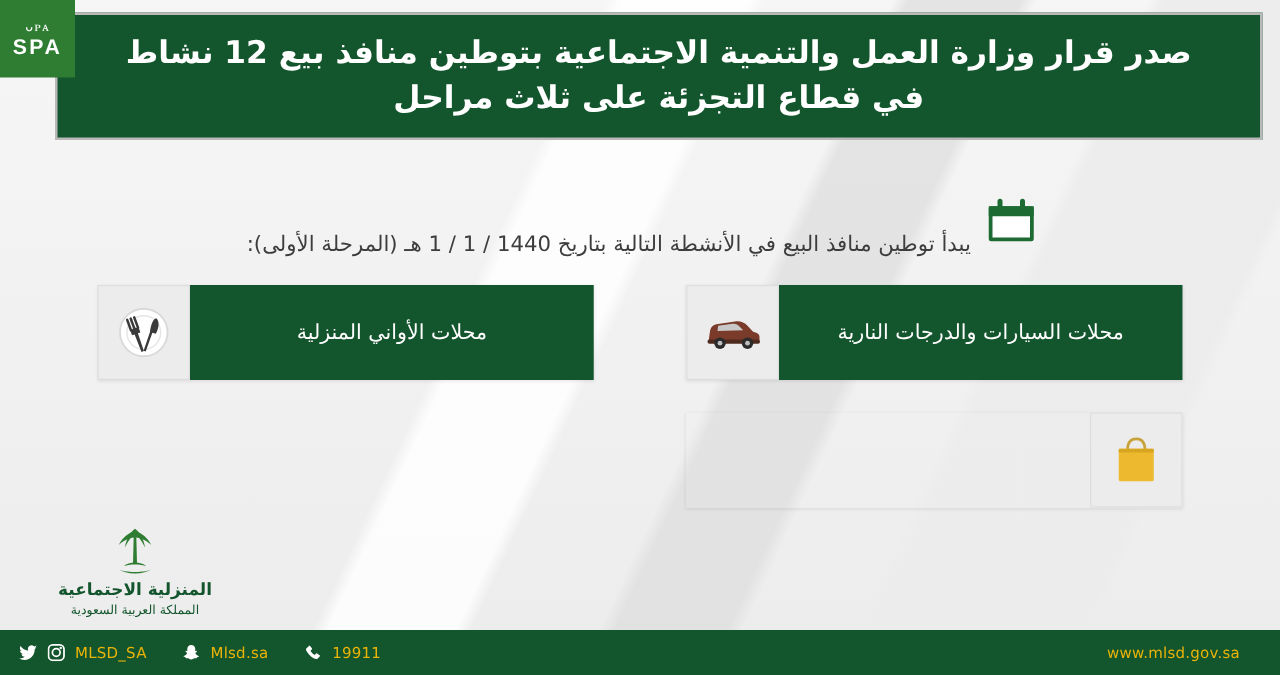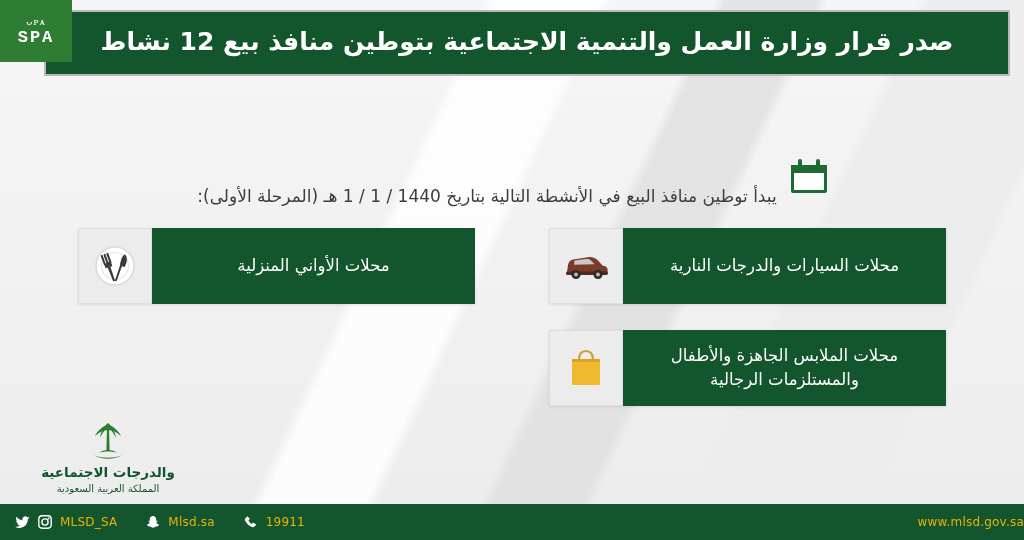--- a/index.html
+++ b/index.html
@@ -19,34 +19,34 @@
       linear-gradient(115deg, rgba(255,255,255,0) 38%, rgba(255,255,255,0.85) 39%, rgba(255,255,255,0.85) 47%, rgba(255,255,255,0) 48%),
       linear-gradient(115deg, rgba(0,0,0,0) 56%, rgba(222,222,222,0.75) 57%, rgba(222,222,222,0.75) 64%, rgba(0,0,0,0) 65%),
       linear-gradient(115deg, rgba(0,0,0,0) 72%, rgba(236,236,236,0.9) 73%, rgba(236,236,236,0.9) 86%, rgba(0,0,0,0) 87%),
       linear-gradient(180deg, #f6f6f6 0%, #ececec 100%);
     pointer-events: none;
   }
 
   
   .spa-logo {
     position: absolute; top: 0; left: 0;
-    width: 72px; height: 62px;
+    width: 60px; height: 62px;
     background: #2f7d32;
     display: flex; flex-direction: column;
     align-items: center; justify-content: center;
     color: #ffffff;
     z-index: 5;
   }
   .spa-logo .spa-mark {
     font-size: 11px; letter-spacing: 1px; line-height: 13px;
     font-family: "DejaVu Sans Mono", monospace;
   }
   .spa-logo .spa-word {
     font-size: 17px; font-weight: bold; letter-spacing: 2px; line-height: 19px;
-    font-family: Liberation Mono, monospace;
+    font-family: Liberation Sans, sans-serif;
   }
 
   
   .headline {
     position: absolute;
     top: 10px; right: 14px; left: 44px;
     background: #13552c;
     border: 2px solid #b9b9b9;
     padding: 12px 26px 14px 26px;
     color: #ffffff;
@@ -171,35 +171,36 @@
     font-size: 12px;
   }
   .footer .sep { width: 14px; }
   .footer .soc {
     display: inline-flex; align-items: center; justify-content: center;
     width: 16px; height: 16px;
   }
   .footer .handle { font-size: 12px; letter-spacing: .2px; }
   .footer .spacer { flex: 1 1 auto; }
   .footer .website {
-    padding-right: 0; font-size: 12px; letter-spacing: .2px; text-align: center;
+    padding-right: 32px; font-size: 12px; letter-spacing: .2px; text-align: center;
   }
 </style>
 </head>
 <body>
 
 <div class="bg-streaks"></div>
 
 <div class="spa-logo">
   <div class="spa-mark">ᴗᴘᴀ</div>
   <div class="spa-word">SPA</div>
 </div>
 
 <div class="headline">
   <div class="line">صدر قرار  وزارة العمل والتنمية الاجتماعية بتوطين منافذ بيع 12 نشاط</div>
+  <div class="line">في قطاع التجزئة على ثلاث مراحل</div>
 </div>
 
 <div class="subtitle-row">
   <div class="cal-icon">
     <div class="cal-body"></div>
     <div class="cal-top"></div>
     <div class="cal-ring r1"></div>
     <div class="cal-ring r2"></div>
   </div>
   <div class="subtitle-text">يبدأ توطين منافذ البيع في الأنشطة التالية بتاريخ 1440 / 1 / 1 هـ (المرحلة الأولى):</div>
@@ -234,21 +235,20 @@
         </g>
         <g transform="rotate(18 23 22)">
           <path d="M29 8 C32.5 9.5 33.5 15 32.5 20 L29.6 20 L29.2 36 L27.4 36 L27.6 20 C26.6 15 26.5 9.5 29 8 Z" fill="#3a3a3a"></path>
         </g>
       </svg>
     </div>
   </div>
 
 
   <div class="card">
-    <div class="label">محلات الملابس الجاهزة والأطفال والمستلزمات الرجالية</div>
     <div class="icon-box">
       <svg class="icon-svg" width="40" height="42" viewBox="0 0 40 42" aria-hidden="true">
         <path d="M13 13 C13 7 15.5 4 20 4 C24.5 4 27 7 27 13" fill="none" stroke="#c8a33c" stroke-width="2.2"></path>
         <rect x="6" y="12" width="28" height="26" rx="1.5" fill="#edb92e"></rect>
         <rect x="6" y="12" width="28" height="3" fill="#d8a520"></rect>
       </svg>
     </div>
   </div>
 
 </div>
@@ -258,21 +258,21 @@
     <g fill="#2f7d32">
       <path d="M27 10 C22 11 17 15 14 21 C18 17 23 15 27 15 Z"></path>
       <path d="M27 10 C32 11 37 15 40 21 C36 17 31 15 27 15 Z"></path>
       <path d="M27 8 C23 11 20 16 19 23 C22 17 25 13 27 12 Z"></path>
       <path d="M27 8 C31 11 34 16 35 23 C32 17 29 13 27 12 Z"></path>
       <path d="M26 12 L28 12 L28.6 36 L25.4 36 Z"></path>
       <path d="M18 38 C22 34 32 34 36 38 C32 36 22 36 18 38 Z"></path>
     </g>
     <path d="M13 40 C20 45 34 45 41 40 C36 43.5 18 43.5 13 40 Z" fill="#2f7d32"></path>
   </svg>
-  <div class="m-line1">والدرجات الاجتماعية</div>
+  <div class="m-line1">المنزلية الاجتماعية</div>
   <div class="m-line2">المملكة العربية السعودية</div>
 </div>
 
 <div class="footer">
   <div class="left-group">
     <span class="soc">
       <svg width="15" height="13" viewBox="0 0 15 13" aria-hidden="true">
         <path d="M14.6 1.6c-.5.25-1.1.4-1.7.5.6-.36 1.06-.94 1.28-1.63-.57.34-1.2.58-1.86.72A2.9 2.9 0 0 0 7.4 3.85c0 .23.02.45.07.66A8.3 8.3 0 0 1 1.45.84 2.93 2.93 0 0 0 2.36 4.8a2.9 2.9 0 0 1-1.32-.37v.04c0 1.41 1 2.59 2.33 2.86-.24.06-.5.1-.77.1-.19 0-.37-.02-.55-.06a2.92 2.92 0 0 0 2.72 2.03A5.85 5.85 0 0 1 0 10.63a8.26 8.26 0 0 0 4.48 1.32c5.37 0 8.3-4.47 8.3-8.35l-.01-.38c.57-.41 1.06-.93 1.45-1.52z" fill="#ffffff"></path>
       </svg>
     </span>

